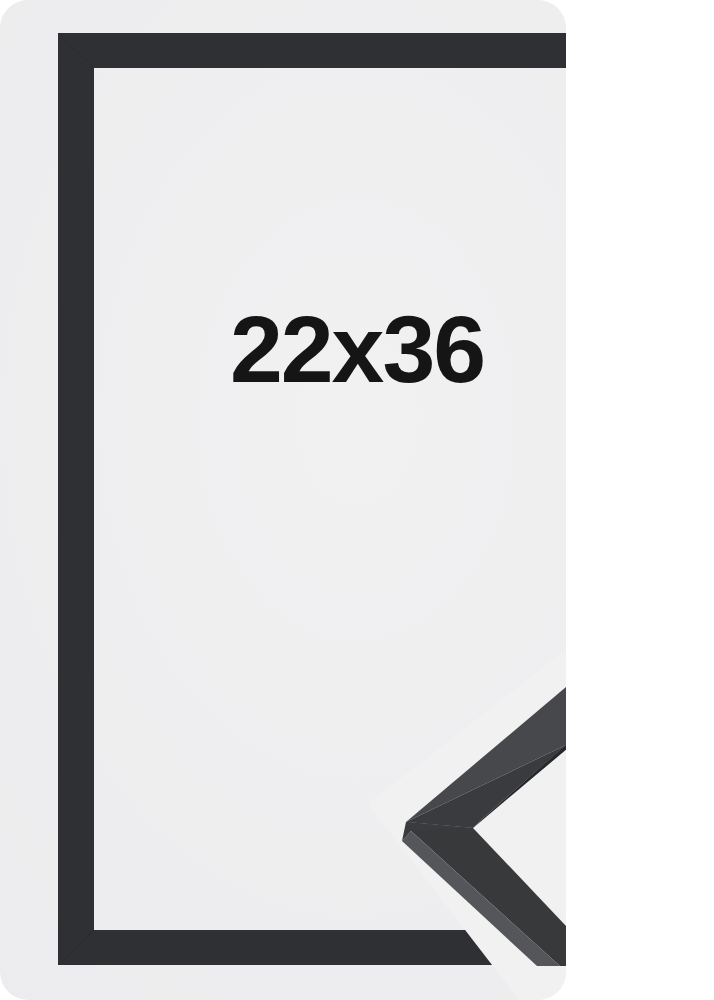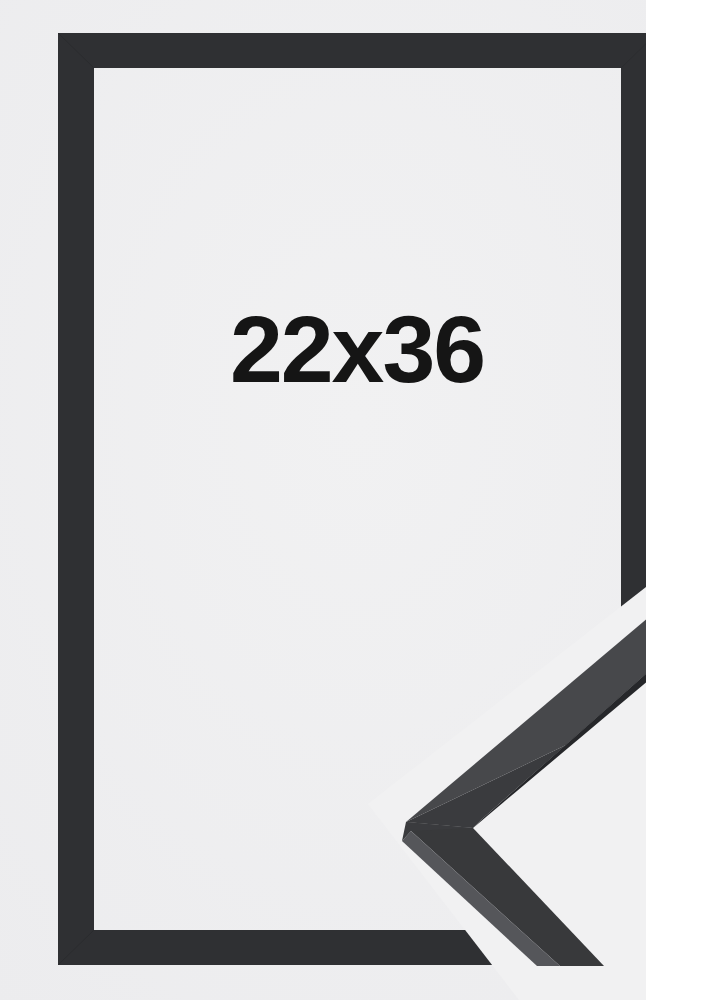--- a/index.html
+++ b/index.html
@@ -2,24 +2,25 @@
 <html><head>
 <meta charset="utf-8">
 <style>
   html, body {
     margin: 0;
     padding: 0;
     background: #ffffff;
   }
   .stage {
     position: relative;
-    width: 646px;
+    width: 566px;
     height: 1000px;
     overflow: hidden;
     font-family: "Liberation Sans", sans-serif;
+    border-radius: 28px;
   }
   svg { display: block; }
   .size-label {
     font-family: "Liberation Sans", "DejaVu Sans", sans-serif;
     font-weight: 700;
     letter-spacing: -2px;
   }
 </style>
 </head>
 <body>

